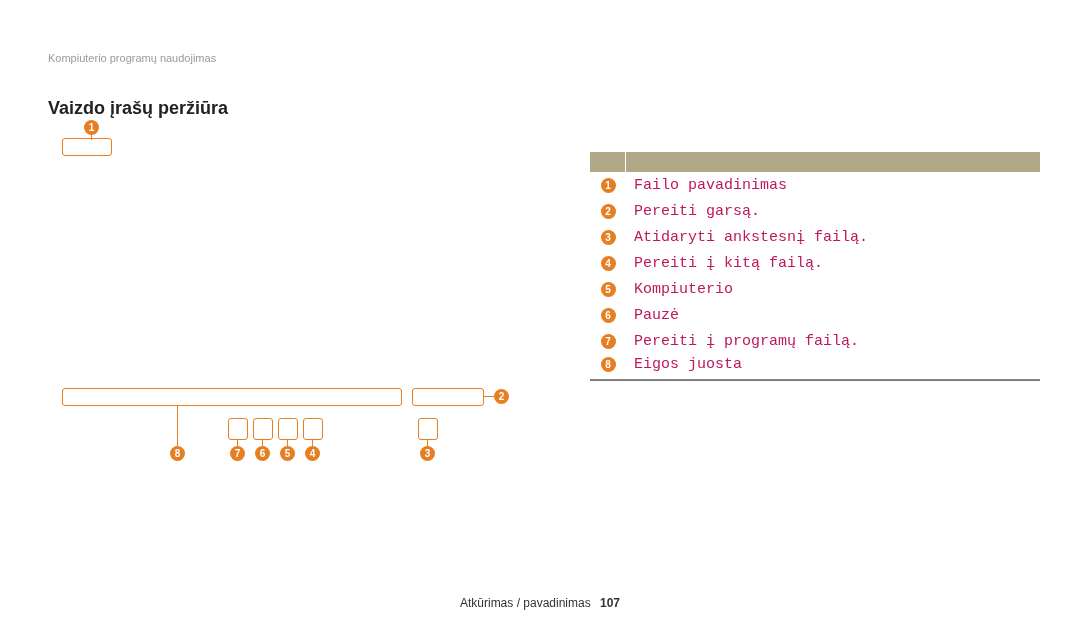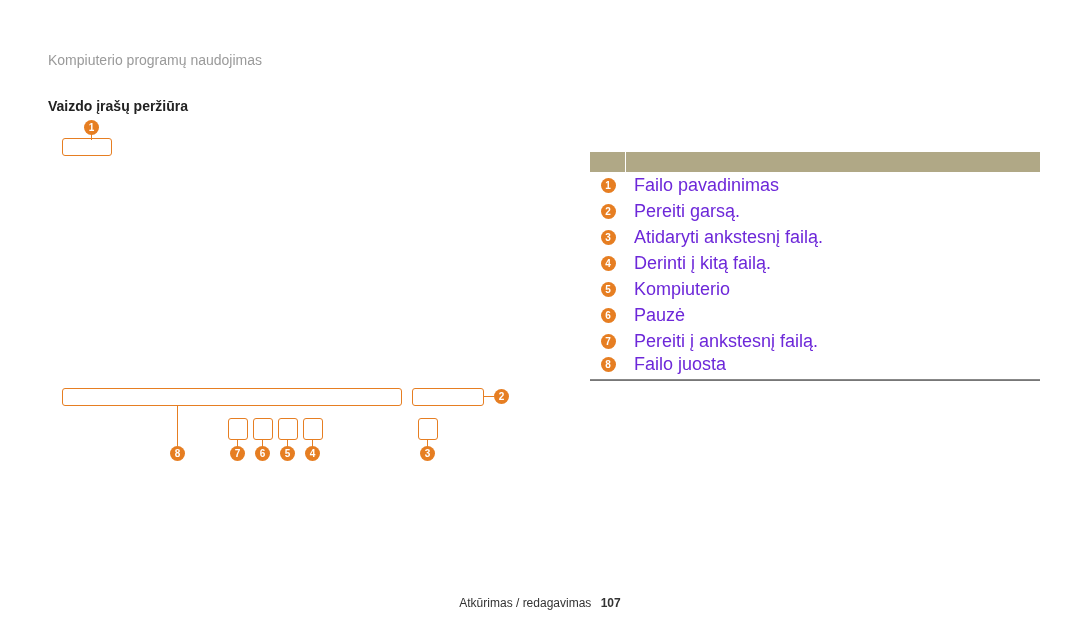--- a/index.html
+++ b/index.html
@@ -8,29 +8,29 @@
     height: 630px;
     background: #fff;
     font-family: "Segoe UI", Arial, sans-serif;
     position: relative;
     color: #333;
   }
   .page-header {
     position: absolute;
     top: 52px;
     left: 48px;
-    font-size: 14px;
+    font-size: 11px;
     color: #9a9a9a;
     font-weight: 400;
   }
   .section-title {
     position: absolute;
     top: 98px;
     left: 48px;
-    font-size: 14px;
+    font-size: 18px;
     font-weight: bold;
     color: #222;
   }
   .diagram {
     position: absolute;
     top: 120px;
     left: 62px;
     width: 460px;
     height: 340px;
   }
@@ -122,23 +122,24 @@
     border-radius: 50%;
     background: #e67e22;
     color: #fff;
     font-size: 10px;
     font-weight: bold;
     display: inline-flex;
     align-items: center;
     justify-content: center;
   }
   .legend-text {
-    font-size: 18px;
-    color: #6d28d9;
+    font-size: 15px;
+    color: #be185d;
     padding-left: 8px;
+    font-family: Liberation Mono, monospace;
   }
   .footer {
     position: absolute;
     bottom: 20px;
     left: 0;
     width: 100%;
     text-align: center;
     font-size: 12px;
     color: #333;
   }
@@ -200,45 +201,45 @@
     <div class="legend-row">
       <div class="legend-num-cell">
           <span class="legend-num">3</span>
         </div>
       <div class="legend-text">Atidaryti ankstesnį failą.</div>
     </div>
     <div class="legend-row">
       <div class="legend-num-cell">
           <span class="legend-num">4</span>
         </div>
-      <div class="legend-text">Derinti į kitą failą.</div>
+      <div class="legend-text">Pereiti į kitą failą.</div>
     </div>
     <div class="legend-row">
       <div class="legend-num-cell">
           <span class="legend-num">5</span>
         </div>
       <div class="legend-text">Kompiuterio</div>
     </div>
     <div class="legend-row">
       <div class="legend-num-cell">
           <span class="legend-num">6</span>
         </div>
       <div class="legend-text">Pauzė</div>
     </div>
     <div class="legend-row">
       <div class="legend-num-cell">
           <span class="legend-num">7</span>
         </div>
-      <div class="legend-text">Pereiti į ankstesnį failą.</div>
+      <div class="legend-text">Pereiti į programų failą.</div>
     </div>
     <div class="legend-row">
       <div class="legend-num-cell">
           <span class="legend-num">8</span>
         </div>
-      <div class="legend-text">Failo juosta</div>
+      <div class="legend-text">Eigos juosta</div>
     </div>
   </div>
 </div>
 
 <div class="footer">
-  <span>Atkūrimas / redagavimas</span>
+  <span>Atkūrimas / pavadinimas</span>
   <span class="pagenum">107</span>
 </div>
 
 </body></html>

